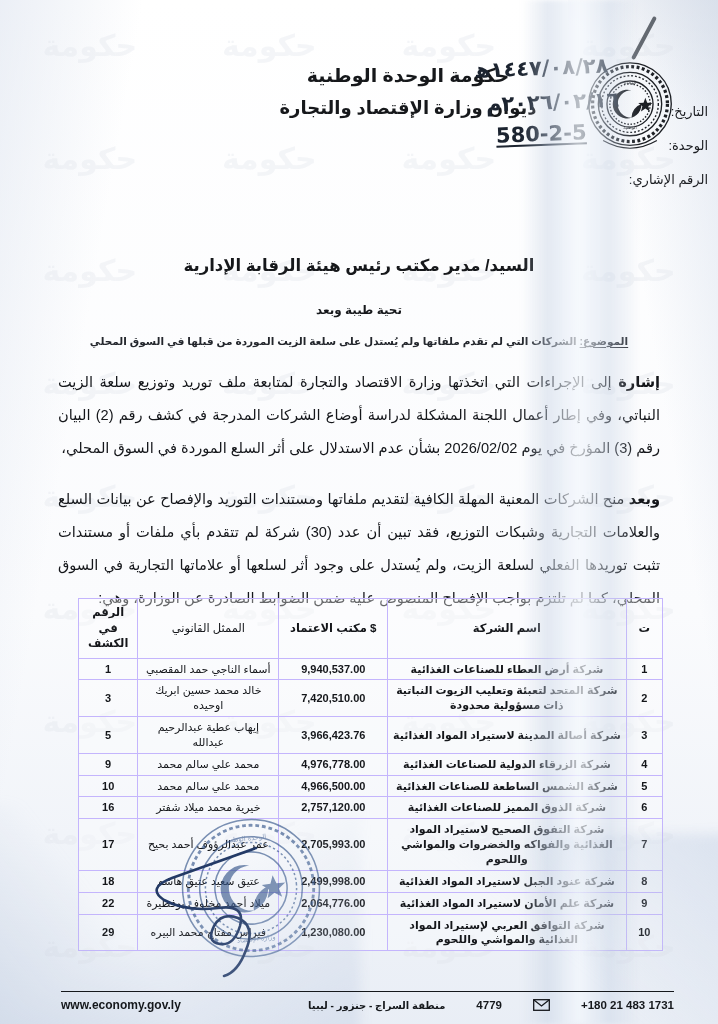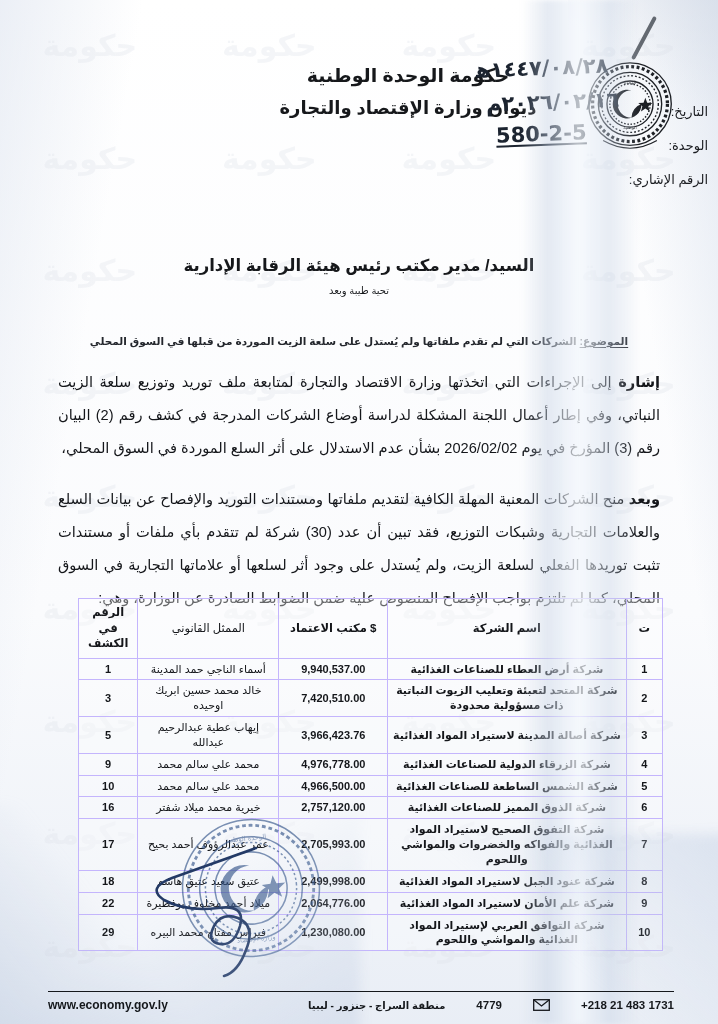--- a/index.html
+++ b/index.html
@@ -99,21 +99,21 @@
     white-space:nowrap;
     direction:ltr;
   }
   .hand-date{left:-4px;top:-2px;}
   .hand-greg{left:6px;top:-2px;}
   .hand-ref{left:16px;top:-4px;text-decoration:underline;text-underline-offset:3px;}
 
   
   .addressee{position:absolute;top:256px;right:0;left:0;text-align:center;}
   .addressee .line1{font-size:16.5px;font-weight:700;}
-  .addressee .line2{font-size:10px;font-weight:400;margin-top:10px;}
+  .addressee .line2{font-size:12px;font-weight:700;margin-top:28px;}
 
   
   .subject{
     position:absolute;top:334px;right:72px;left:72px;
     text-align:center;
     font-size:10.5px;font-weight:700;
     color:#23262c;
     line-height:1.4;
   }
   .subject .kw{text-decoration:underline;text-underline-offset:2px;}
@@ -168,21 +168,21 @@
     position:absolute;top:14px;left:56px;
     width:4px;height:48px;
     background:#4b5159;
     border-radius:3px;
     transform:rotate(28deg);
     opacity:.85;
   }
 
   
   .footer{
-    position:absolute;left:48px;right:44px;bottom:12px;
+    position:absolute;left:61px;right:44px;bottom:12px;
   }
   .footer-rule{
     border-top:1.6px solid #15181c;
     margin-bottom:6px;
   }
   .footer-row{
     display:flex;align-items:center;justify-content:space-between;
     font-size:11.5px;font-weight:700;color:#15181c;
     direction:ltr;
   }
@@ -330,21 +330,21 @@
           <th class="c-val">مكتب الاعتماد $</th>
           <th class="c-rep">الممثل القانوني</th>
           <th class="c-list">الرقم في الكشف</th>
         </tr>
       </thead>
       <tbody>
         <tr>
           <td class="c-idx">1</td>
           <td class="c-name">شركة أرض العطاء للصناعات الغذائية</td>
           <td class="c-val">9,940,537.00</td>
-          <td class="c-rep">أسماء الناجي حمد المدينة</td>
+          <td class="c-rep">أسماء الناجي حمد المقصبي</td>
           <td class="c-list">1</td>
         </tr>
         <tr>
           <td class="c-idx">2</td>
           <td class="c-name">شركة المتحد لتعبئة وتعليب الزيوت النباتية ذات مسؤولية محدودة</td>
           <td class="c-val">7,420,510.00</td>
           <td class="c-rep">خالد محمد حسين ابريك اوحيده</td>
           <td class="c-list">3</td>
         </tr>
         <tr>
@@ -441,18 +441,18 @@
       <span class="f-web">www.economy.gov.ly</span>
       <span class="footer-right">
         <span class="f-addr">منطقة السراج - جنزور - ليبيا</span>
         <span>4779</span>
         <span class="env-icon">
           <svg width="17" height="12" viewBox="0 0 17 12" aria-hidden="true">
             <rect x="0.7" y="0.7" width="15.6" height="10.6" fill="none" stroke="#15181c" stroke-width="1.3"></rect>
             <path d="M1 1l7.5 6L16 1" fill="none" stroke="#15181c" stroke-width="1.3"></path>
           </svg>
         </span>
-        <span>+218 21 483 1731</span>
+        <span>+180 21 483 1731</span>
       </span>
     </div>
   </div>
 
 </div>
 
 </body></html>

